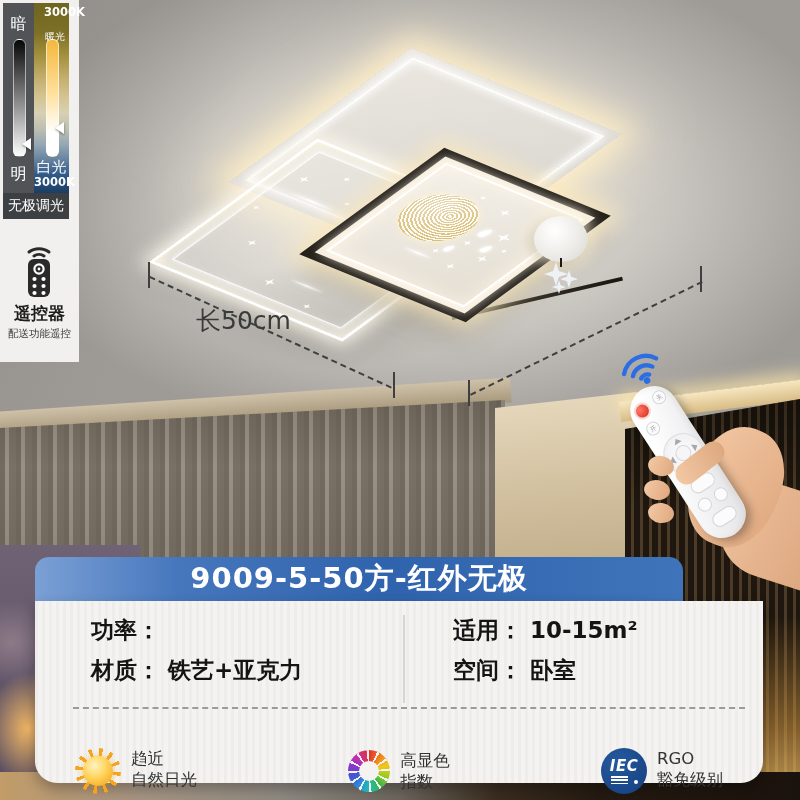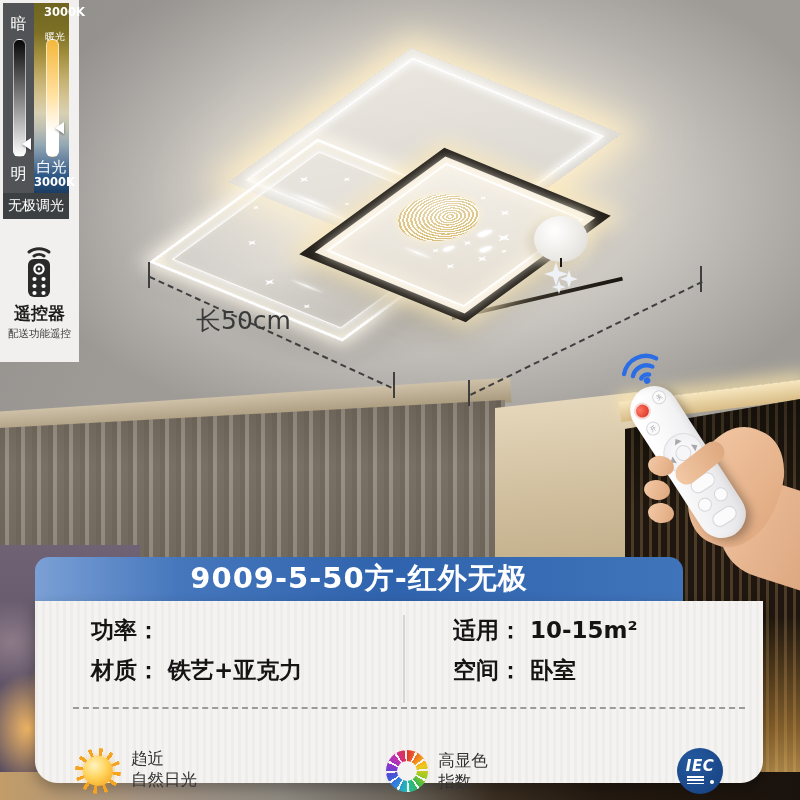--- a/index.html
+++ b/index.html
@@ -356,17 +356,21 @@
           <div>高显色</div>
           <div>指数</div>
         </div>
       </div>
       <div class="feat">
         <div class="icon-iec">
           <span class="iec-t">IEC</span>
           <span class="iec-lines"></span>
           <span class="iec-dot"></span>
         </div>
+        <div class="ftext">
+          <div>RGO</div>
+          <div>豁免级别</div>
+        </div>
       </div>
     </div>
   </div>
 
 </div>
 
 </body></html>

